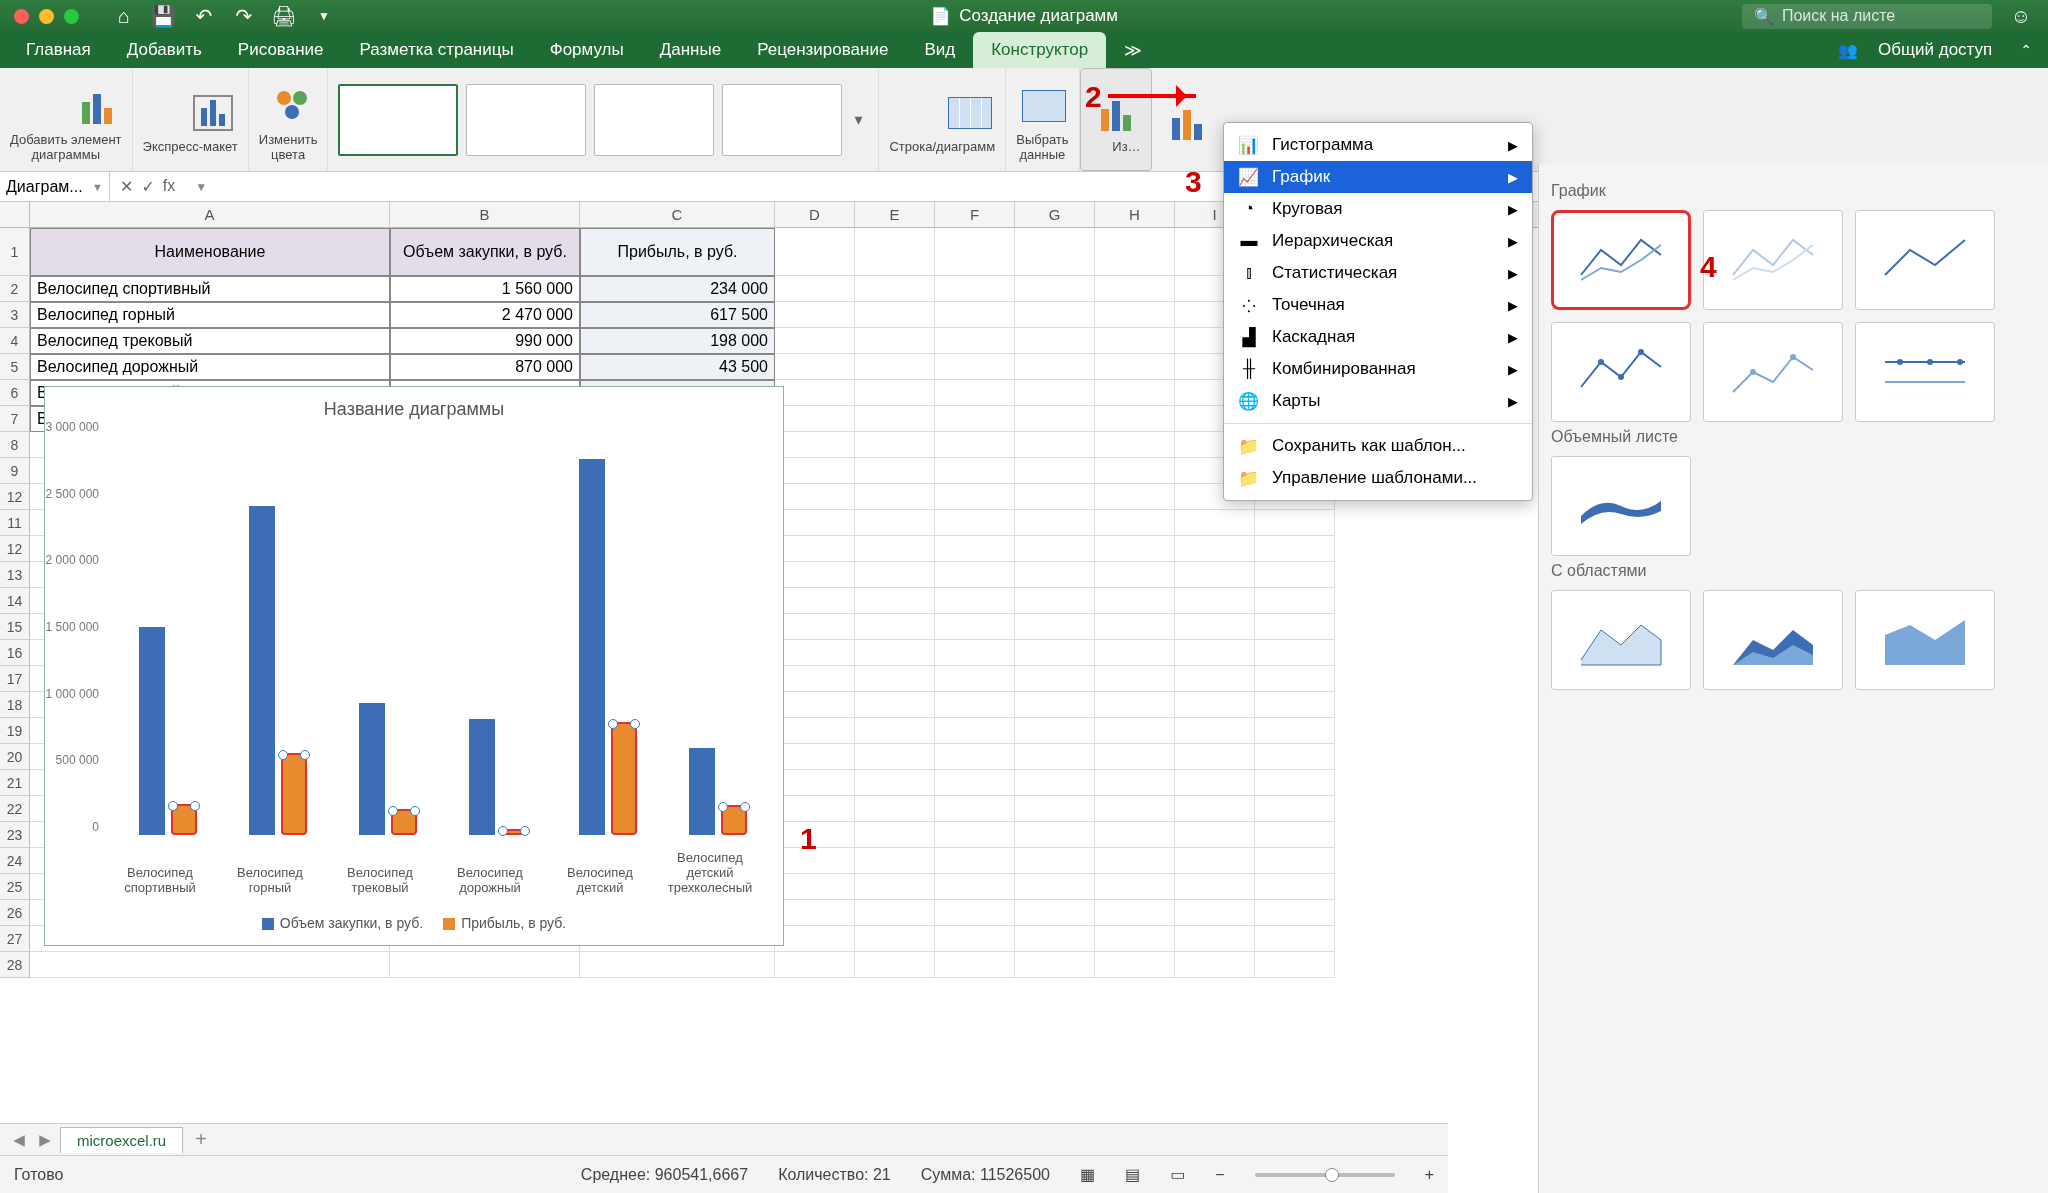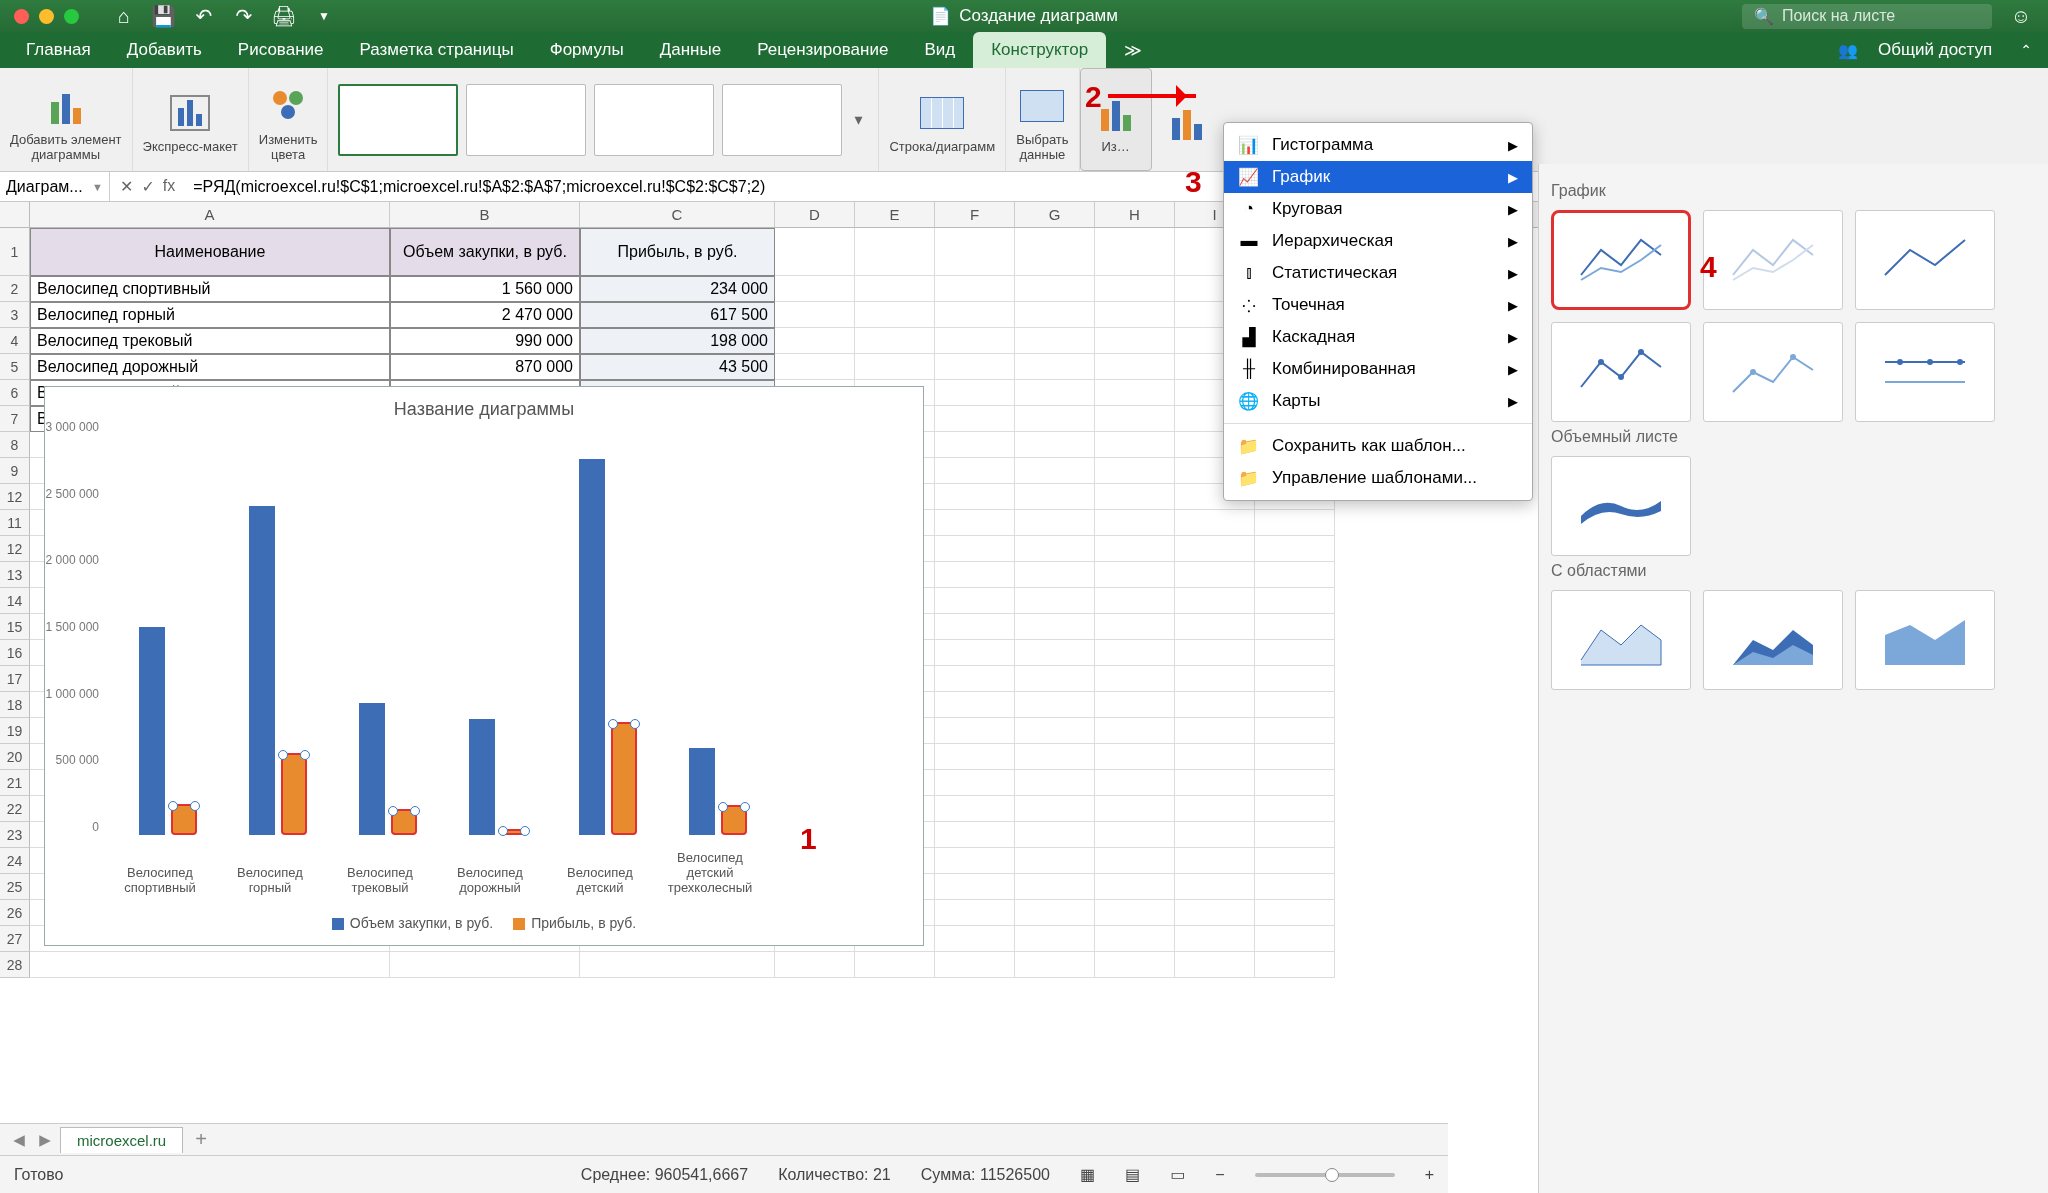--- a/index.html
+++ b/index.html
@@ -17,21 +17,21 @@
 .search-box { background:rgba(255,255,255,.15); border-radius:4px; padding:3px 12px; display:flex; gap:8px; align-items:center; font-size:16px; width:250px;}
 
 
 .ribbontabs { height:36px; background:#1e6b33; display:flex; align-items:center; padding:0 8px; }
 .rtab { color:#fff; padding:0 18px; height:36px; display:flex; align-items:center; font-size:17px; cursor:pointer; }
 .rtab.active { background:#d6edd8; color:#1e6b33; border-radius:6px 6px 0 0; }
 .rtab-right { margin-left:auto; display:flex; align-items:center; gap:12px; }
 
 
 .ribbon { height:104px; background:#f0f0f0; border-bottom:1px solid #c8c8c8; display:flex; position:relative; }
-.rgroup { display:flex; flex-direction:column; align-items:center; justify-content:center; padding:6px 10px 2px; border-right:1px solid #ddd; }
+.rgroup { display:flex; flex-direction:column; align-items:flex-end; justify-content:center; padding:6px 10px 2px; border-right:1px solid #ddd; }
 .rgroup .iconbox { width:50px; height:50px; display:flex; align-items:center; justify-content:center; }
 .rgroup .lbl { font-size:13px; text-align:center; color:#444; line-height:1.1; margin-top:2px;}
 .style-thumb { width:120px; height:72px; border:1px solid #bbb; background:#fff; border-radius:2px; position:relative;}
 .style-thumb.sel{border:2px solid #2d7b3f;}
 
 
 .fbar { height:30px; border-bottom:1px solid #c8c8c8; display:flex; align-items:center; font-size:16px; background:#fff;}
 .namebox { width:110px; border-right:1px solid #ccc; padding:0 6px; height:100%; display:flex; align-items:center; }
 .fx-btns { display:flex; gap:8px; padding:0 10px; color:#666;}
 .fx-input { flex:1; padding:0 8px; }
@@ -50,21 +50,21 @@
 .data-a{border:1px solid #888;}
 .num{justify-content:flex-end;}
 .row1 .cell{height:48px;}
 .row1{height:48px;}
 .row1 .rowhead{height:48px;}
 
 .colA{width:360px;} .colB{width:190px;} .colC{width:195px;} .colD{width:80px;}
 .colE,.colF,.colG,.colH,.colI,.colJ{width:80px;}
 
 
-.chart-obj{position:absolute;left:44px;top:184px;width:880px;height:560px;border:1px solid #9aa;background:#fff;}
+.chart-obj{position:absolute;left:44px;top:184px;width:740px;height:560px;border:1px solid #9aa;background:#fff;}
 .chart-title{text-align:center;font-size:18px;color:#555;padding:12px 0 4px;}
 .plot{position:absolute;left:60px;right:20px;top:50px;bottom:110px;}
 .yaxis{position:absolute;left:0;top:50px;bottom:110px;width:60px;}
 .ylabel{position:absolute;right:6px;font-size:12px;color:#777;transform:translateY(-50%);}
 .bgrp{position:absolute;bottom:0;width:90px;}
 .bar{position:absolute;bottom:0;width:26px;}
 .bar.blue{background:#3d6db5;left:14px;}
 .bar.orange{background:#e88b2e;left:46px;border:2px solid #e03030;border-radius:4px;}
 .bar.orange::before,.bar.orange::after{content:'';position:absolute;width:8px;height:8px;border:1px solid #3b79c4;background:#fff;border-radius:50%;}
 .bar.orange::before{top:-5px;left:-5px;} .bar.orange::after{top:-5px;right:-5px;}
@@ -236,21 +236,20 @@
 <div class="fbar">
   <div class="namebox">
       <span>Диаграм...</span>
       <span style="margin-left:auto;font-size:11px;color:#888">▼</span>
     </div>
   <div class="fx-btns">
     <span>✕</span>
     <span>✓</span>
     <span style="">fx</span>
   </div>
-  <div class="fx-input">=РЯД(microexcel.ru!$C$1;microexcel.ru!$A$2:$A$7;microexcel.ru!$C$2:$C$7;2)</div>
   <span style="padding:0 10px;color:#888;font-size:12px">▼</span>
 </div>
 
 <div class="grid-area">
   <div class="colheaders">
     <div class="rowhead-spacer"></div>
     <div class="colhead colA">A</div>
     <div class="colhead colB">B</div>
     <div class="colhead colC">C</div>
     <div class="colhead colD">D</div>

